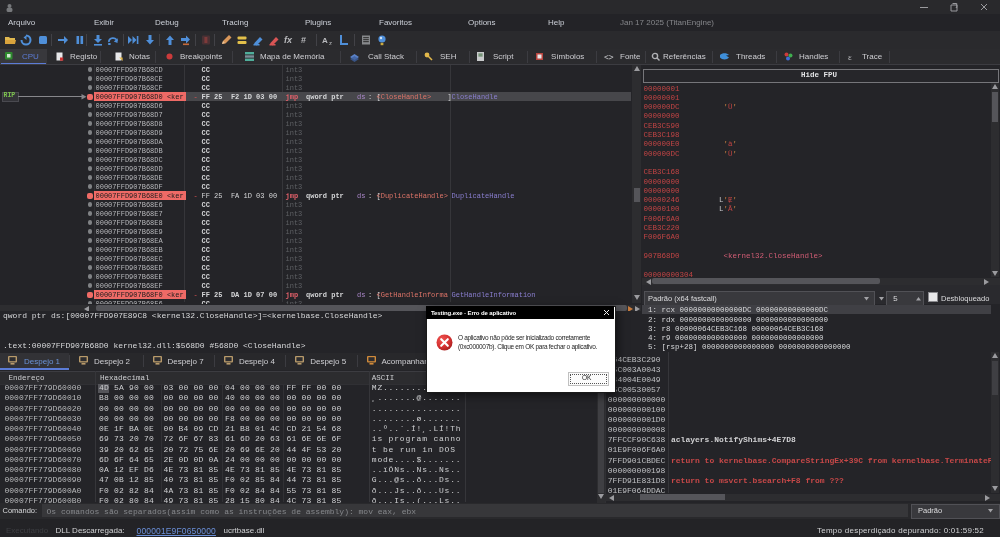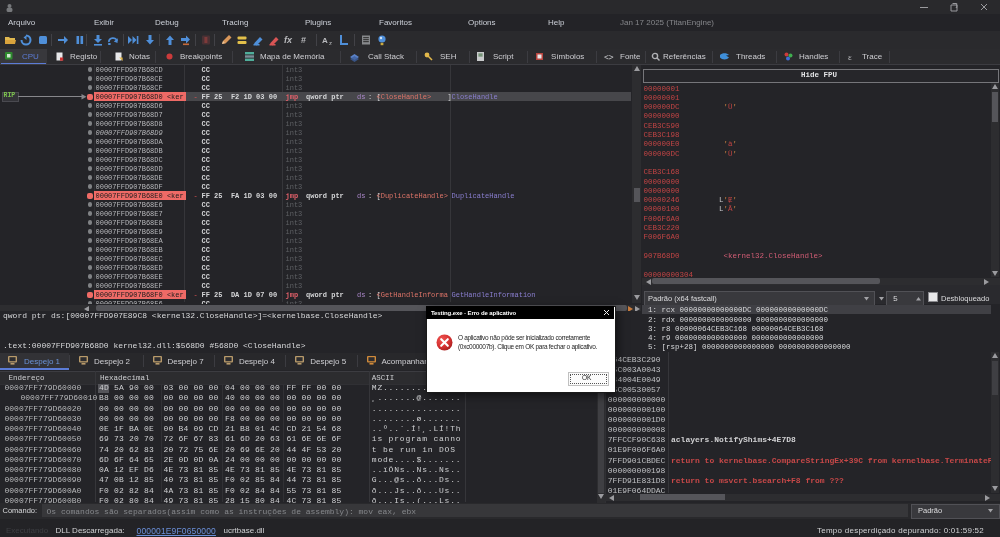--- a/index.html
+++ b/index.html
@@ -242,21 +242,21 @@
       <div class="a m" style="left:285.5px;top:37.1px;font-size:7px;line-height:9px;color:#5e6064;">int3</div>
       <div class="a" style="left:88px;top:47.7px;width:4.4px;height:4.4px;border-radius:50%;background:#808285"></div>
       <div class="a m" style="left:95.5px;top:46.1px;font-size:7px;line-height:9px;color:#b5b6b9;">00007FFD907B68D7</div>
       <div class="a m" style="left:201.5px;top:46.1px;font-size:7px;line-height:9px;color:#d6d7d9;font-weight:bold">CC</div>
       <div class="a m" style="left:285.5px;top:46.1px;font-size:7px;line-height:9px;color:#5e6064;">int3</div>
       <div class="a" style="left:88px;top:56.7px;width:4.4px;height:4.4px;border-radius:50%;background:#808285"></div>
       <div class="a m" style="left:95.5px;top:55.1px;font-size:7px;line-height:9px;color:#b5b6b9;">00007FFD907B68D8</div>
       <div class="a m" style="left:201.5px;top:55.1px;font-size:7px;line-height:9px;color:#d6d7d9;font-weight:bold">CC</div>
       <div class="a m" style="left:285.5px;top:55.1px;font-size:7px;line-height:9px;color:#5e6064;">int3</div>
       <div class="a" style="left:88px;top:65.7px;width:4.4px;height:4.4px;border-radius:50%;background:#808285"></div>
-      <div class="a m" style="left:95.5px;top:64.1px;font-size:7px;line-height:9px;color:#b5b6b9;font-style:italic;">00007FFD907B68D9</div>
+      <div class="a m" style="left:95.5px;top:64.1px;font-size:7px;line-height:9px;color:#b5b6b9;">00007FFD907B68D9</div>
       <div class="a m" style="left:201.5px;top:64.1px;font-size:7px;line-height:9px;color:#d6d7d9;font-weight:bold">CC</div>
       <div class="a m" style="left:285.5px;top:64.1px;font-size:7px;line-height:9px;color:#5e6064;">int3</div>
       <div class="a" style="left:88px;top:74.7px;width:4.4px;height:4.4px;border-radius:50%;background:#808285"></div>
       <div class="a m" style="left:95.5px;top:73.1px;font-size:7px;line-height:9px;color:#b5b6b9;">00007FFD907B68DA</div>
       <div class="a m" style="left:201.5px;top:73.1px;font-size:7px;line-height:9px;color:#d6d7d9;font-weight:bold">CC</div>
       <div class="a m" style="left:285.5px;top:73.1px;font-size:7px;line-height:9px;color:#5e6064;">int3</div>
       <div class="a" style="left:88px;top:83.7px;width:4.4px;height:4.4px;border-radius:50%;background:#808285"></div>
       <div class="a m" style="left:95.5px;top:82.1px;font-size:7px;line-height:9px;color:#b5b6b9;font-family:Liberation Mono, monospace;">00007FFD907B68DB</div>
       <div class="a m" style="left:201.5px;top:82.1px;font-size:7px;line-height:9px;color:#d6d7d9;font-weight:bold">CC</div>
       <div class="a m" style="left:285.5px;top:82.1px;font-size:7px;line-height:9px;color:#5e6064;">int3</div>
@@ -273,21 +273,21 @@
       <div class="a m" style="left:201.5px;top:109.1px;font-size:7px;line-height:9px;color:#d6d7d9;font-weight:bold">CC</div>
       <div class="a m" style="left:285.5px;top:109.1px;font-size:7px;line-height:9px;color:#5e6064;">int3</div>
       <div class="a" style="left:88px;top:119.7px;width:4.4px;height:4.4px;border-radius:50%;background:#808285"></div>
       <div class="a m" style="left:95.5px;top:118.1px;font-size:7px;line-height:9px;color:#b5b6b9;">00007FFD907B68DF</div>
       <div class="a m" style="left:201.5px;top:118.1px;font-size:7px;line-height:9px;color:#d6d7d9;font-weight:bold">CC</div>
       <div class="a m" style="left:285.5px;top:118.1px;font-size:7px;line-height:9px;color:#5e6064;">int3</div>
       <div class="a" style="left:94px;top:126.5px;width:91.5px;height:9px;background:#ee6a66;"></div>
       <div class="a m" style="left:95.5px;top:127.1px;width:89px;overflow:hidden;font-size:7px;line-height:8px;color:#1d1d1d">00007FFD907B68E0 &lt;ker</div>
       <div class="a" style="left:86.5px;top:128.2px;width:6px;height:6px;border-radius:2px;background:#ef6b66"></div>
       <div class="a m" style="left:193.5px;top:127.1px;font-size:7px;line-height:9px;color:#e05555;">-</div>
-      <div class="a m" style="left:201.5px;top:127.1px;font-size:7px;line-height:9px;color:#d6d7d9;font-weight:bold">FF 25  FA 1D 03 00</div>
+      <div class="a m" style="left:201.5px;top:127.1px;font-size:7px;line-height:9px;color:#d6d7d9;font-weight:normal">FF 25  FA 1D 03 00</div>
       <div class="a m" style="left:285.5px;top:127.1px;font-size:7px;line-height:9px;color:#e2606a;font-weight:bold">jmp</div>
       <div class="a m" style="left:306px;top:127.1px;font-size:7px;line-height:9px;color:#d6d7d9;font-weight:bold">qword ptr</div>
       <div class="a m" style="left:357px;top:127.1px;font-size:7px;line-height:9px;color:#b08bd0;">ds</div>
       <div class="a m" style="left:368px;top:127.1px;font-size:7px;line-height:9px;color:#d6d7d9;">: [</div>
       <div class="a m" style="left:376.5px;top:127.1px;font-size:7px;line-height:9px;color:#dd7468;">&lt;DuplicateHandle&gt;</div>
       <div class="a m" style="left:451.5px;top:127.1px;font-size:7px;line-height:9px;color:#8a7fd0;">DuplicateHandle</div>
       <div class="a" style="left:88px;top:137.7px;width:4.4px;height:4.4px;border-radius:50%;background:#808285"></div>
       <div class="a m" style="left:95.5px;top:136.1px;font-size:7px;line-height:9px;color:#b5b6b9;">00007FFD907B68E6</div>
       <div class="a m" style="left:201.5px;top:136.1px;font-size:7px;line-height:9px;color:#d6d7d9;font-weight:bold">CC</div>
       <div class="a m" style="left:285.5px;top:136.1px;font-size:7px;line-height:9px;color:#5e6064;">int3</div>
@@ -498,21 +498,21 @@
 <div class="a" style="left:369.3px;top:371px;width:1px;height:131px;background:#36363a;"></div>
 <div class="a" style="left:464.8px;top:384px;width:1px;height:118px;background:#36363a;"></div>
 <div class="a" style="left:0;top:384px;width:596px;height:119px;overflow:hidden">
       <div class="a" style="left:97.5px;top:0px;width:11.5px;height:9px;background:#55555a;"></div>
       <div class="a m" style="left:4.5px;top:-1.0px;font-size:8px;line-height:10px;color:#b8b9bb;">00007FF779D60000</div>
       <div class="a m" style="left:99px;top:-1.0px;font-size:8px;line-height:10px;color:#cfd0d2;letter-spacing:.2px">4D 5A 90 00</div>
       <div class="a m" style="left:163.5px;top:-1.0px;font-size:8px;line-height:10px;color:#cfd0d2;letter-spacing:.2px">03 00 00 00</div>
       <div class="a m" style="left:225px;top:-1.0px;font-size:8px;line-height:10px;color:#cfd0d2;letter-spacing:.2px">04 00 00 00</div>
       <div class="a m" style="left:286.5px;top:-1.0px;font-size:8px;line-height:10px;color:#cfd0d2;letter-spacing:.2px">FF FF 00 00</div>
       <div class="a m" style="left:371.8px;top:-1.0px;font-size:8px;line-height:10px;color:#cfd0d2;letter-spacing:.8px">MZ..........ÿÿ..</div>
-      <div class="a m" style="left:4.5px;top:9.26px;font-size:8px;line-height:10px;color:#b8b9bb;margin-left:16px;">00007FF779D60010</div>
+      <div class="a m" style="left:4.5px;top:9.26px;font-size:8px;line-height:10px;color:#b8b9bb;">00007FF779D60010</div>
       <div class="a m" style="left:99px;top:9.26px;font-size:8px;line-height:10px;color:#cfd0d2;letter-spacing:.2px">B8 00 00 00</div>
       <div class="a m" style="left:163.5px;top:9.26px;font-size:8px;line-height:10px;color:#cfd0d2;letter-spacing:.2px">00 00 00 00</div>
       <div class="a m" style="left:225px;top:9.26px;font-size:8px;line-height:10px;color:#cfd0d2;letter-spacing:.2px">40 00 00 00</div>
       <div class="a m" style="left:286.5px;top:9.26px;font-size:8px;line-height:10px;color:#cfd0d2;letter-spacing:.2px">00 00 00 00</div>
       <div class="a m" style="left:371.8px;top:9.26px;font-size:8px;line-height:10px;color:#cfd0d2;letter-spacing:.8px">¸.......@.......</div>
       <div class="a m" style="left:4.5px;top:19.52px;font-size:8px;line-height:10px;color:#b8b9bb;">00007FF779D60020</div>
       <div class="a m" style="left:99px;top:19.52px;font-size:8px;line-height:10px;color:#cfd0d2;letter-spacing:.2px">00 00 00 00</div>
       <div class="a m" style="left:163.5px;top:19.52px;font-size:8px;line-height:10px;color:#cfd0d2;letter-spacing:.2px">00 00 00 00</div>
       <div class="a m" style="left:225px;top:19.52px;font-size:8px;line-height:10px;color:#cfd0d2;letter-spacing:.2px">00 00 00 00</div>
       <div class="a m" style="left:286.5px;top:19.52px;font-size:8px;line-height:10px;color:#cfd0d2;letter-spacing:.2px">00 00 00 00</div>
@@ -529,21 +529,21 @@
       <div class="a m" style="left:225px;top:40.04px;font-size:8px;line-height:10px;color:#cfd0d2;letter-spacing:.2px">21 B8 01 4C</div>
       <div class="a m" style="left:286.5px;top:40.04px;font-size:8px;line-height:10px;color:#cfd0d2;letter-spacing:.2px">CD 21 54 68</div>
       <div class="a m" style="left:371.8px;top:40.04px;font-size:8px;line-height:10px;color:#cfd0d2;letter-spacing:.8px">..º..´.Í!¸.LÍ!Th</div>
       <div class="a m" style="left:4.5px;top:50.3px;font-size:8px;line-height:10px;color:#b8b9bb;">00007FF779D60050</div>
       <div class="a m" style="left:99px;top:50.3px;font-size:8px;line-height:10px;color:#cfd0d2;letter-spacing:.2px">69 73 20 70</div>
       <div class="a m" style="left:163.5px;top:50.3px;font-size:8px;line-height:10px;color:#cfd0d2;letter-spacing:.2px">72 6F 67 83</div>
       <div class="a m" style="left:225px;top:50.3px;font-size:8px;line-height:10px;color:#cfd0d2;letter-spacing:.2px">61 6D 20 63</div>
       <div class="a m" style="left:286.5px;top:50.3px;font-size:8px;line-height:10px;color:#cfd0d2;letter-spacing:.2px">61 6E 6E 6F</div>
       <div class="a m" style="left:371.8px;top:50.3px;font-size:8px;line-height:10px;color:#cfd0d2;letter-spacing:.8px">is program canno</div>
       <div class="a m" style="left:4.5px;top:60.56px;font-size:8px;line-height:10px;color:#b8b9bb;">00007FF779D60060</div>
-      <div class="a m" style="left:99px;top:60.56px;font-size:8px;line-height:10px;color:#cfd0d2;letter-spacing:.2px">74 20 62 83</div>
+      <div class="a m" style="left:99px;top:60.56px;font-size:8px;line-height:10px;color:#cfd0d2;letter-spacing:.2px">39 20 62 65</div>
       <div class="a m" style="left:163.5px;top:60.56px;font-size:8px;line-height:10px;color:#cfd0d2;letter-spacing:.2px">20 72 75 6E</div>
       <div class="a m" style="left:225px;top:60.56px;font-size:8px;line-height:10px;color:#cfd0d2;letter-spacing:.2px">20 69 6E 20</div>
       <div class="a m" style="left:286.5px;top:60.56px;font-size:8px;line-height:10px;color:#cfd0d2;letter-spacing:.2px">44 4F 53 20</div>
       <div class="a m" style="left:371.8px;top:60.56px;font-size:8px;line-height:10px;color:#cfd0d2;letter-spacing:.8px">t be run in DOS </div>
       <div class="a m" style="left:4.5px;top:70.82px;font-size:8px;line-height:10px;color:#b8b9bb;">00007FF779D60070</div>
       <div class="a m" style="left:99px;top:70.82px;font-size:8px;line-height:10px;color:#cfd0d2;letter-spacing:.2px">6D 6F 64 65</div>
       <div class="a m" style="left:163.5px;top:70.82px;font-size:8px;line-height:10px;color:#cfd0d2;letter-spacing:.2px">2E 0D 0D 0A</div>
       <div class="a m" style="left:225px;top:70.82px;font-size:8px;line-height:10px;color:#cfd0d2;letter-spacing:.2px">24 00 00 00</div>
       <div class="a m" style="left:286.5px;top:70.82px;font-size:8px;line-height:10px;color:#cfd0d2;letter-spacing:.2px">00 00 00 00</div>
       <div class="a m" style="left:371.8px;top:70.82px;font-size:8px;line-height:10px;color:#cfd0d2;letter-spacing:.8px">mode....$.......</div>

